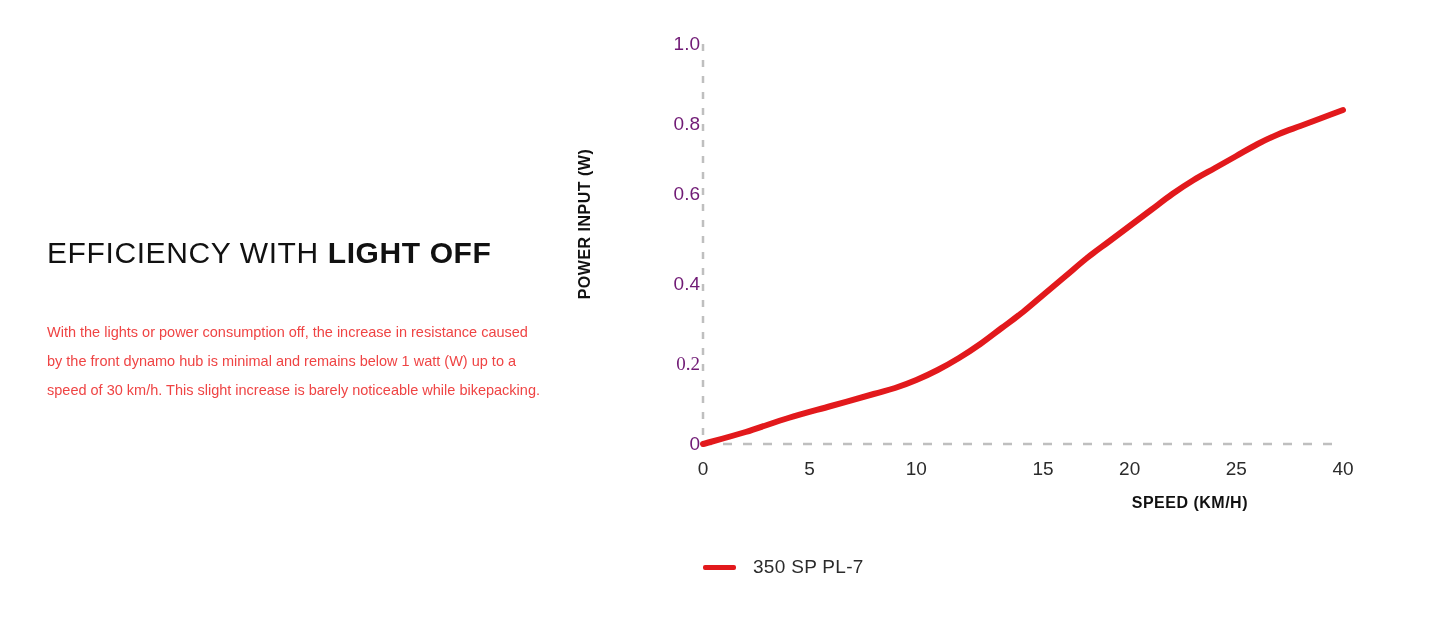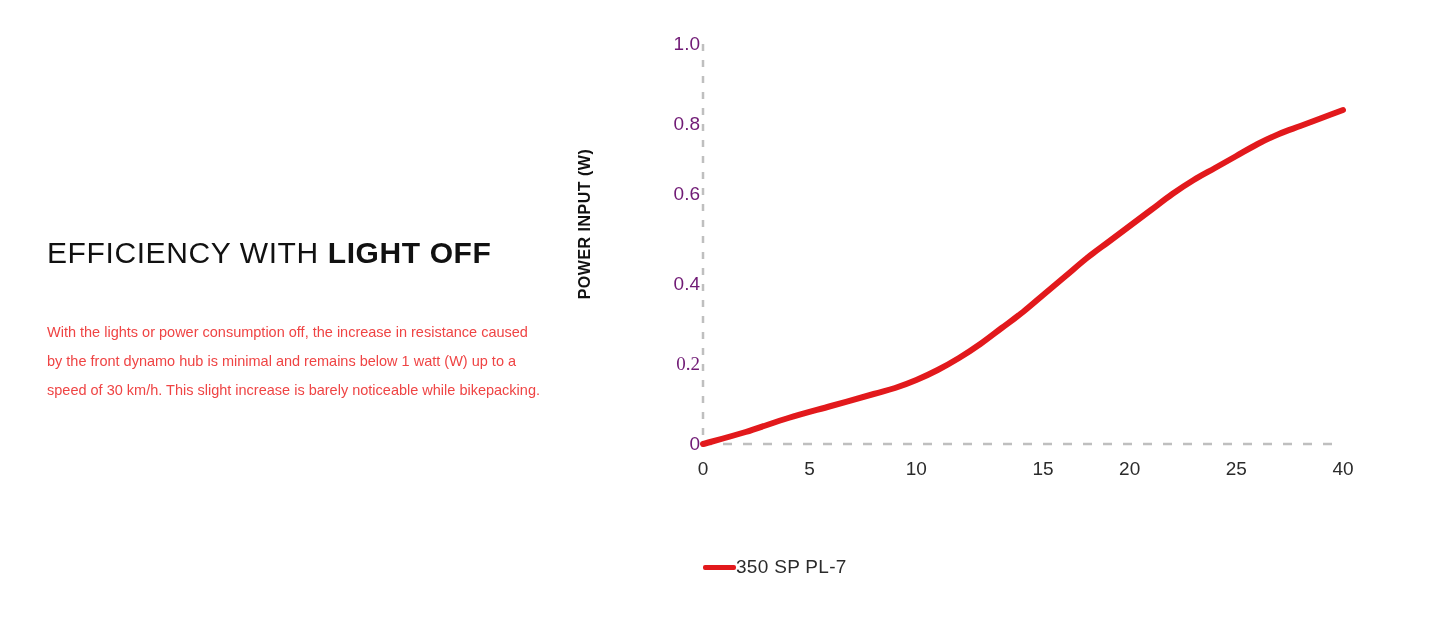--- a/index.html
+++ b/index.html
@@ -135,20 +135,21 @@
     overflow: visible;
   }
 
   
   .legend {
     position: absolute;
     left: 95px;
     top: 512px;
     display: flex;
     align-items: center;
+    gap: 17px;
   }
   .legend-swatch {
     width: 33px;
     height: 5px;
     border-radius: 2px;
     display: block;
   }
   .legend-label {
     font-size: 19px;
     color: #2b2b2b;
@@ -189,19 +190,20 @@
         <div class="x-tick-label" style="left: 640px;">40</div>
       </div>
 
     <svg class="svg-canvas" id="svg-canvas" viewBox="0 0 640 400" preserveAspectRatio="none">
       <line id="axis-y" x1="0" y1="0" x2="0" y2="400" stroke-width="2.5" stroke-dasharray="7 9" stroke="#BFBFBF"></line>
       <line id="axis-x" x1="0" y1="400" x2="640" y2="400" stroke-width="2.5" stroke-dasharray="9 11" stroke="#BFBFBF"></line>
       <path id="series-path" fill="none" stroke-width="6" stroke-linecap="round" stroke-linejoin="round" d="M 0.00 400.00 C 7.11 398.00, 28.44 392.33, 42.67 388.00 C 56.89 383.67, 71.11 378.33, 85.33 374.00 C 99.56 369.67, 113.78 366.00, 128.00 362.00 C 142.22 358.00, 160.00 353.00, 170.67 350.00 C 181.33 347.00, 184.89 346.33, 192.00 344.00 C 199.11 341.67, 206.22 339.00, 213.33 336.00 C 220.44 333.00, 227.56 329.67, 234.67 326.00 C 241.78 322.33, 248.89 318.33, 256.00 314.00 C 263.11 309.67, 270.22 305.00, 277.33 300.00 C 284.44 295.00, 291.56 289.33, 298.67 284.00 C 305.78 278.67, 312.89 273.67, 320.00 268.00 C 327.11 262.33, 334.22 256.00, 341.33 250.00 C 348.44 244.00, 355.56 238.00, 362.67 232.00 C 369.78 226.00, 376.89 219.67, 384.00 214.00 C 391.11 208.33, 398.22 203.33, 405.33 198.00 C 412.44 192.67, 419.56 187.33, 426.67 182.00 C 433.78 176.67, 440.89 171.33, 448.00 166.00 C 455.11 160.67, 462.22 155.00, 469.33 150.00 C 476.44 145.00, 483.56 140.33, 490.67 136.00 C 497.78 131.67, 504.89 128.00, 512.00 124.00 C 519.11 120.00, 526.22 116.00, 533.33 112.00 C 540.44 108.00, 547.56 103.67, 554.67 100.00 C 561.78 96.33, 568.89 93.00, 576.00 90.00 C 583.11 87.00, 590.22 84.67, 597.33 82.00 C 604.44 79.33, 611.56 76.67, 618.67 74.00 C 625.78 71.33, 636.44 67.33, 640.00 66.00" stroke="#E2191C"></path>
     </svg>
   </div>
 
+  <div class="x-axis-title">SPEED (KM/H)</div>
 
   <div class="legend">
     <span class="legend-swatch" id="legend-swatch" style="background: rgb(226, 25, 28);"></span>
     <span class="legend-label">350 SP PL-7</span>
   </div>
 
 </div>
 
 </body></html>

